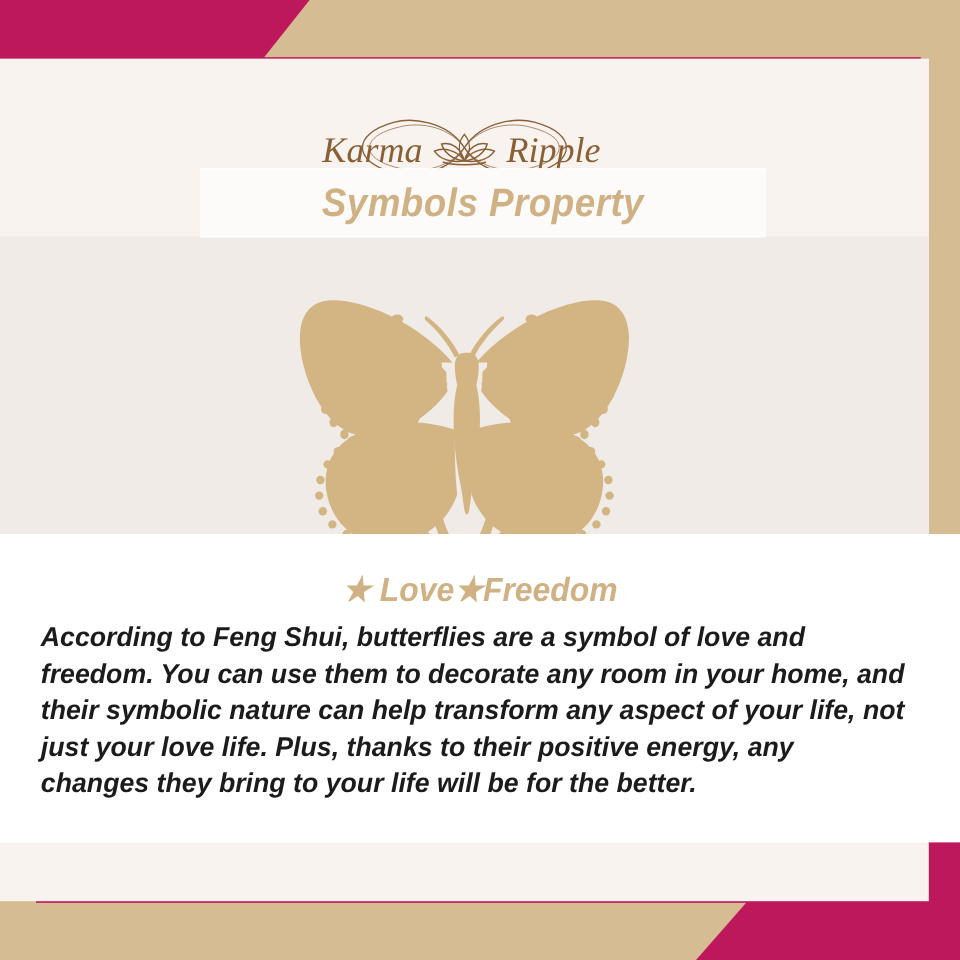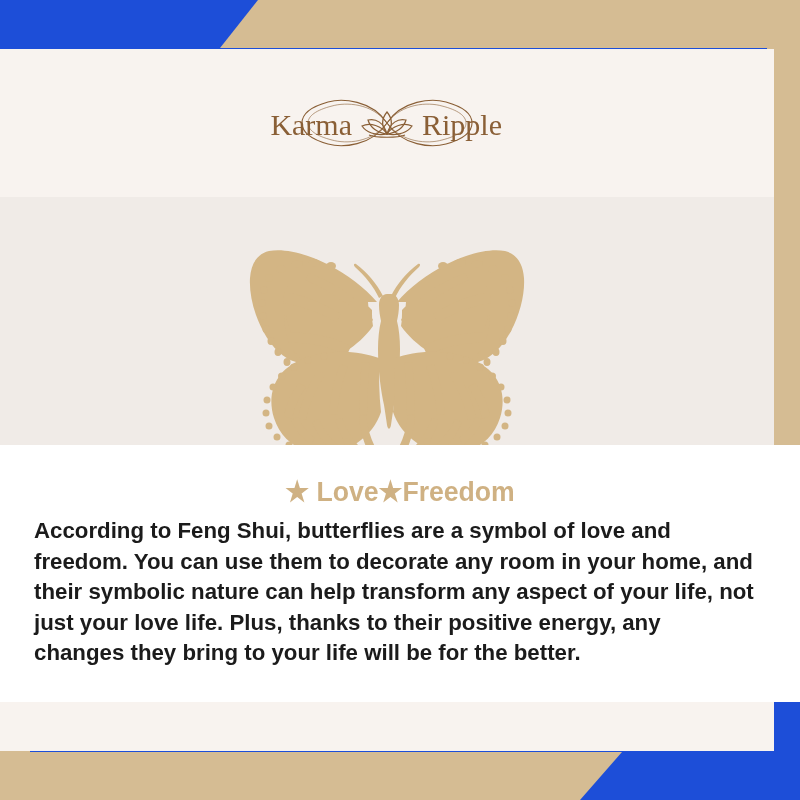--- a/index.html
+++ b/index.html
@@ -7,22 +7,23 @@
   html, body {
     width:800px; height:800px;
     font-family:"Liberation Sans", sans-serif;
     background:#ffffff;
     overflow:hidden;
   }
 
   #page {
     position:relative;
     width:800px; height:800px;
-    background:#1d4ed8;
+    background:#be185d;
     overflow:hidden;
+    font-style:italic;
   }
 
   
   .band { position:absolute; background:#d5bc93; }
 
   
   #band-top {
     left:220px; top:0; width:580px; height:48px;
     clip-path: polygon(38px 0, 100% 0, 100% 100%, 0 100%);
   }
@@ -172,20 +173,23 @@
             <path d="M131 46 C 141 45, 148 39, 150 32 C 142 30, 134 35, 131 46 Z"></path>
             <path d="M131 46 C 119 48, 110 44, 106 38 C 114 34, 126 38, 131 46 Z"></path>
             <path d="M131 46 C 143 48, 152 44, 156 38 C 148 34, 136 38, 131 46 Z"></path>
             <path d="M113 47 C 120 50, 142 50, 149 47"></path>
           </g>
           <text x="96" y="47" text-anchor="end" font-family="&quot;Liberation Serif&quot;, serif" font-size="30" fill="#8a5f36">Karma</text>
           <text x="166" y="47" text-anchor="start" font-family="&quot;Liberation Serif&quot;, serif" font-size="30" fill="#8a5f36">Ripple</text>
         </svg>
       </div>
 
+      <div id="title-banner">
+        <span id="title-text">Symbols Property</span>
+      </div>
 
       <div id="butterfly-wrap">
         <svg id="butterfly" viewBox="0 0 372 215">
           <g fill="#d3b584">
 
             <path d="M186 54 c-5 0 -8 5 -8 11 c0 6 1 11 2 16 c-2 8 -3 18 -3 28 c0 22 3 42 6 56 c1 6 2 13 3 20 c1 5 3 5 4 0 c1 -7 2 -14 3 -20 c3 -14 6 -34 6 -56 c0 -10 -1 -20 -3 -28 c1 -5 2 -10 2 -16 c0 -6 -3 -11 -8 -11 z"></path>
 
             <path d="M182 56 c-6 -12 -16 -24 -27 -32 c-2 -1 -3 1 -1 3 c10 9 19 20 24 31 z"></path>
             <path d="M190 56 c6 -12 16 -24 27 -32 c2 -1 3 1 1 3 c-10 9 -19 20 -24 31 z"></path>
 

